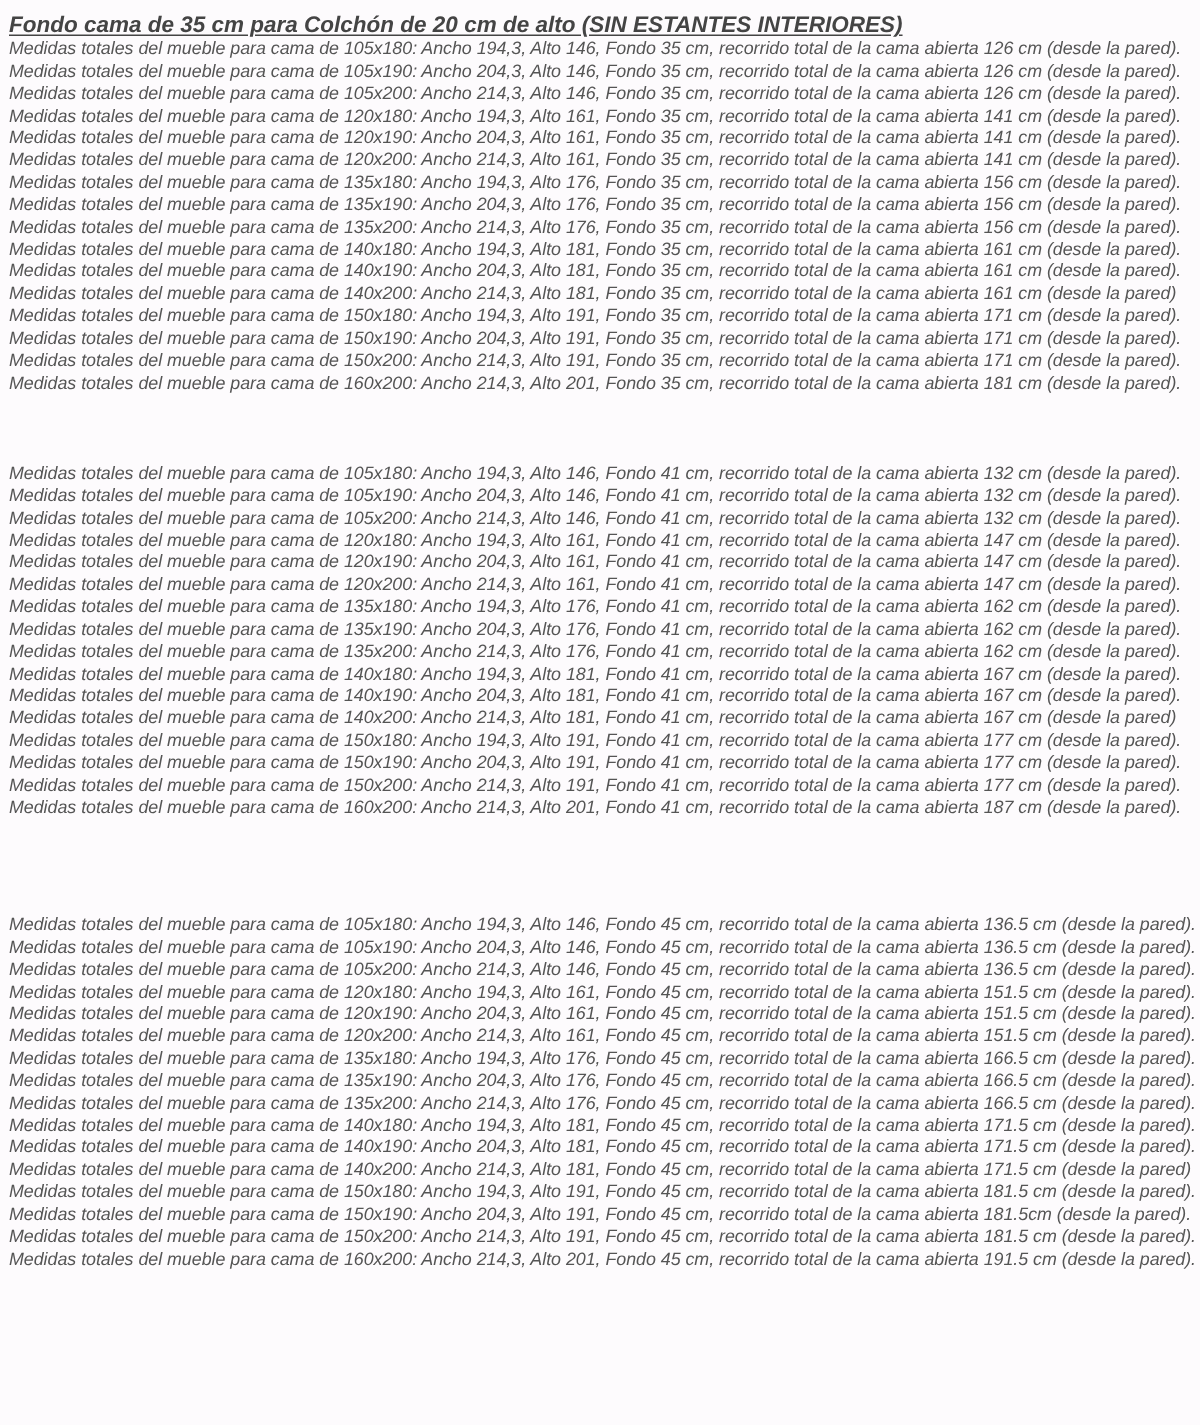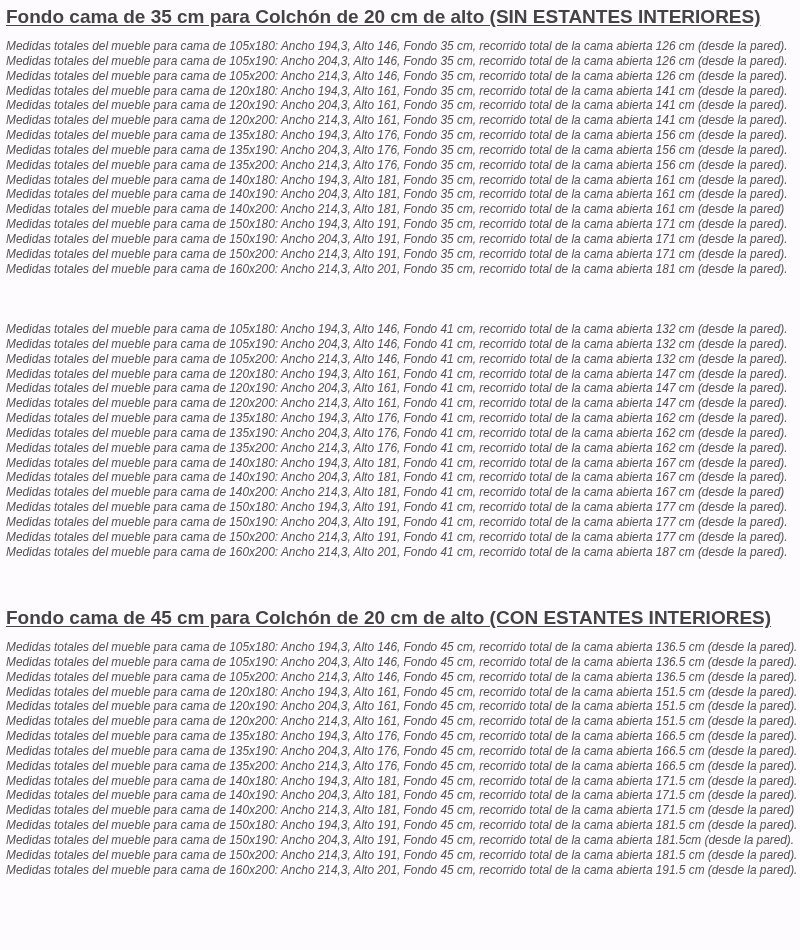--- a/index.html
+++ b/index.html
@@ -12,30 +12,30 @@
       position: relative;
     }
     .section {
       position: absolute;
       left: 6px;
       width: 794px;
     }
     .section-title {
       font-family: "Liberation Sans", sans-serif;
       font-weight: bold;
-      font-size: 19px;
+      font-size: 15px;
       color: #444;
       text-decoration: underline;
       text-underline-offset: 2px;
       white-space: nowrap;
       line-height: 17px;
       margin: 0;
+      font-style: italic;
     }
     .lines {
-      margin-top: 14px;
     }
     .line {
       font-family: "Liberation Sans", sans-serif;
       font-style: italic;
       font-size: 11.9px;
       color: #555;
       line-height: 14.85px;
       white-space: nowrap;
       letter-spacing: -0.02px;
     }
@@ -80,21 +80,20 @@
     <div class="line">Medidas totales del mueble para cama de 140x190: Ancho 204,3, Alto 181, Fondo 41 cm, recorrido total de la cama abierta 167 cm (desde la pared).</div>
     <div class="line">Medidas totales del mueble para cama de 140x200: Ancho 214,3, Alto 181, Fondo 41 cm, recorrido total de la cama abierta 167 cm (desde la pared)</div>
     <div class="line">Medidas totales del mueble para cama de 150x180: Ancho 194,3, Alto 191, Fondo 41 cm, recorrido total de la cama abierta 177 cm (desde la pared).</div>
     <div class="line">Medidas totales del mueble para cama de 150x190: Ancho 204,3, Alto 191, Fondo 41 cm, recorrido total de la cama abierta 177 cm (desde la pared).</div>
     <div class="line">Medidas totales del mueble para cama de 150x200: Ancho 214,3, Alto 191, Fondo 41 cm, recorrido total de la cama abierta 177 cm (desde la pared).</div>
     <div class="line">Medidas totales del mueble para cama de 160x200: Ancho 214,3, Alto 201, Fondo 41 cm, recorrido total de la cama abierta 187 cm (desde la pared).</div>
   </div>
 </div>
 
 <div class="section" style="top:609px;">
-  <h2 class="section-title">Fondo cama de 45 cm para Colchón de 20 cm de alto (CON ESTANTES INTERIORES)</h2>
   <div class="lines">
     <div class="line">Medidas totales del mueble para cama de 105x180: Ancho 194,3, Alto 146, Fondo 45 cm, recorrido total de la cama abierta 136.5 cm (desde la pared).</div>
     <div class="line">Medidas totales del mueble para cama de 105x190: Ancho 204,3, Alto 146, Fondo 45 cm, recorrido total de la cama abierta 136.5 cm (desde la pared).</div>
     <div class="line">Medidas totales del mueble para cama de 105x200: Ancho 214,3, Alto 146, Fondo 45 cm, recorrido total de la cama abierta 136.5 cm (desde la pared).</div>
     <div class="line">Medidas totales del mueble para cama de 120x180: Ancho 194,3, Alto 161, Fondo 45 cm, recorrido total de la cama abierta 151.5 cm (desde la pared).</div>
     <div class="line">Medidas totales del mueble para cama de 120x190: Ancho 204,3, Alto 161, Fondo 45 cm, recorrido total de la cama abierta 151.5 cm (desde la pared).</div>
     <div class="line">Medidas totales del mueble para cama de 120x200: Ancho 214,3, Alto 161, Fondo 45 cm, recorrido total de la cama abierta 151.5 cm (desde la pared).</div>
     <div class="line">Medidas totales del mueble para cama de 135x180: Ancho 194,3, Alto 176, Fondo 45 cm, recorrido total de la cama abierta 166.5 cm (desde la pared).</div>
     <div class="line">Medidas totales del mueble para cama de 135x190: Ancho 204,3, Alto 176, Fondo 45 cm, recorrido total de la cama abierta 166.5 cm (desde la pared).</div>
     <div class="line">Medidas totales del mueble para cama de 135x200: Ancho 214,3, Alto 176, Fondo 45 cm, recorrido total de la cama abierta 166.5 cm (desde la pared).</div>

